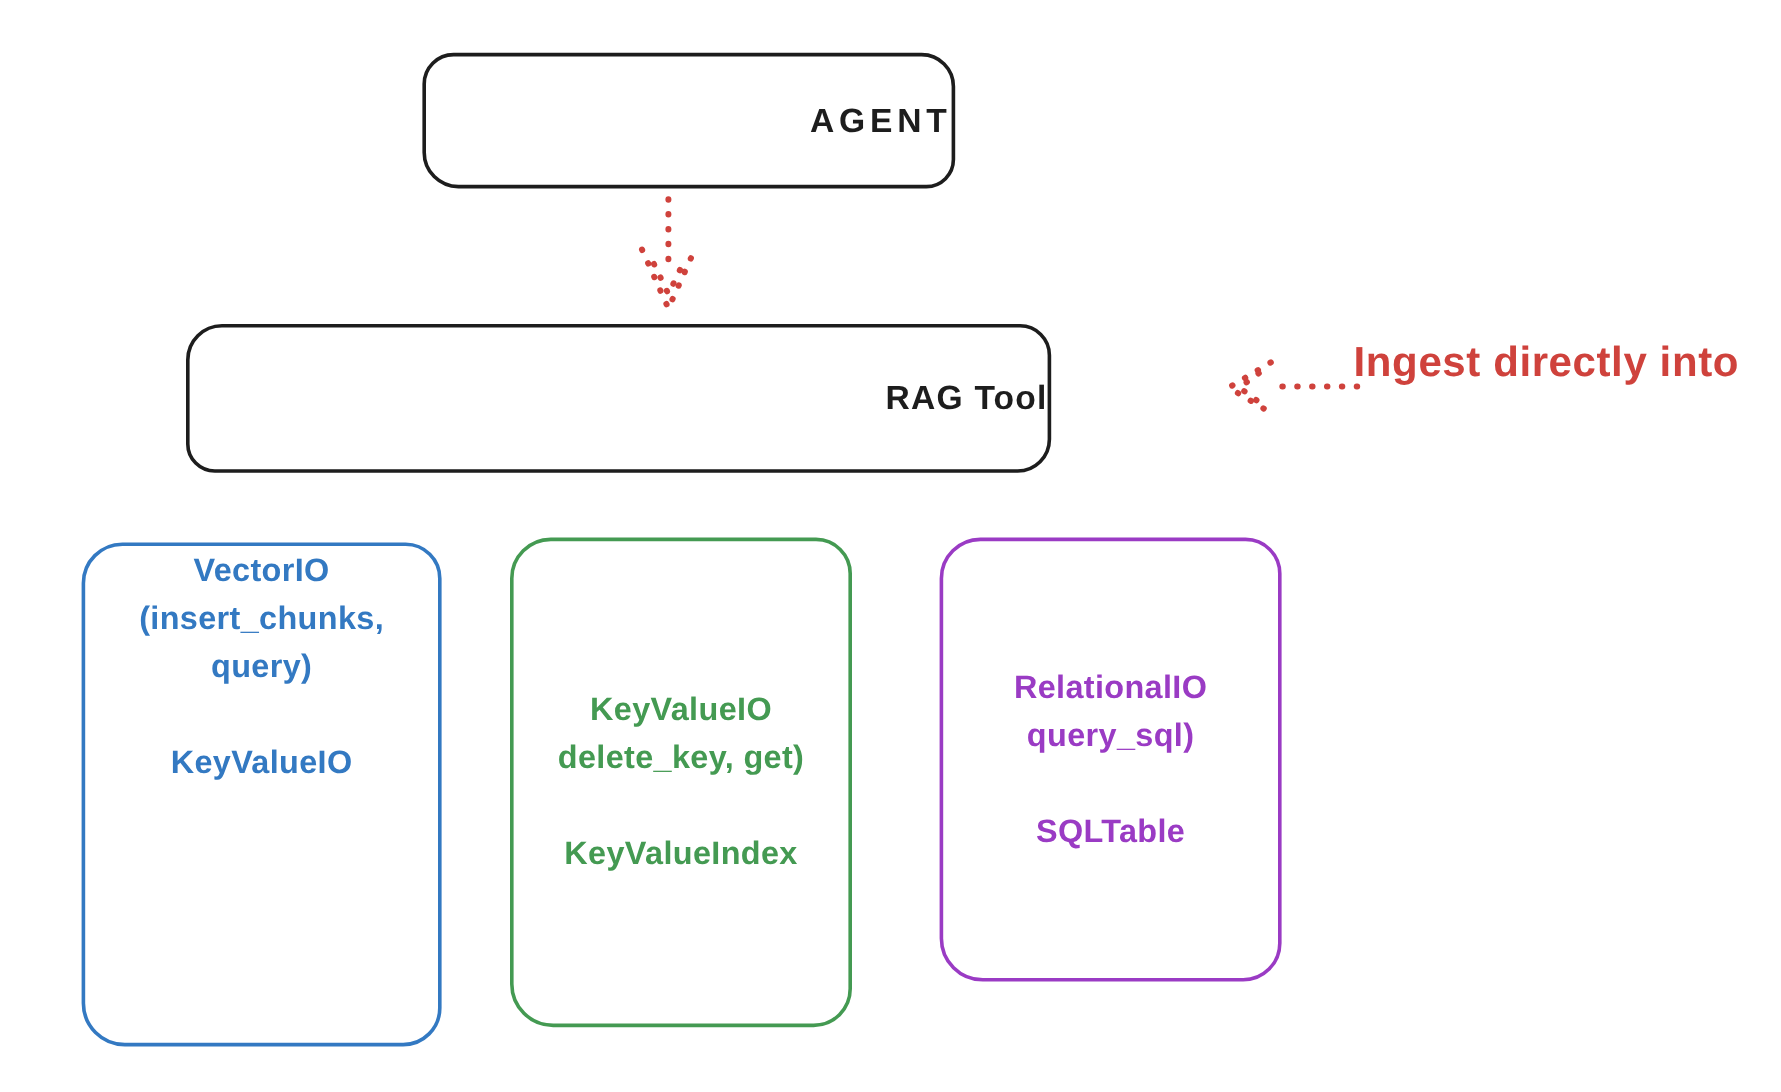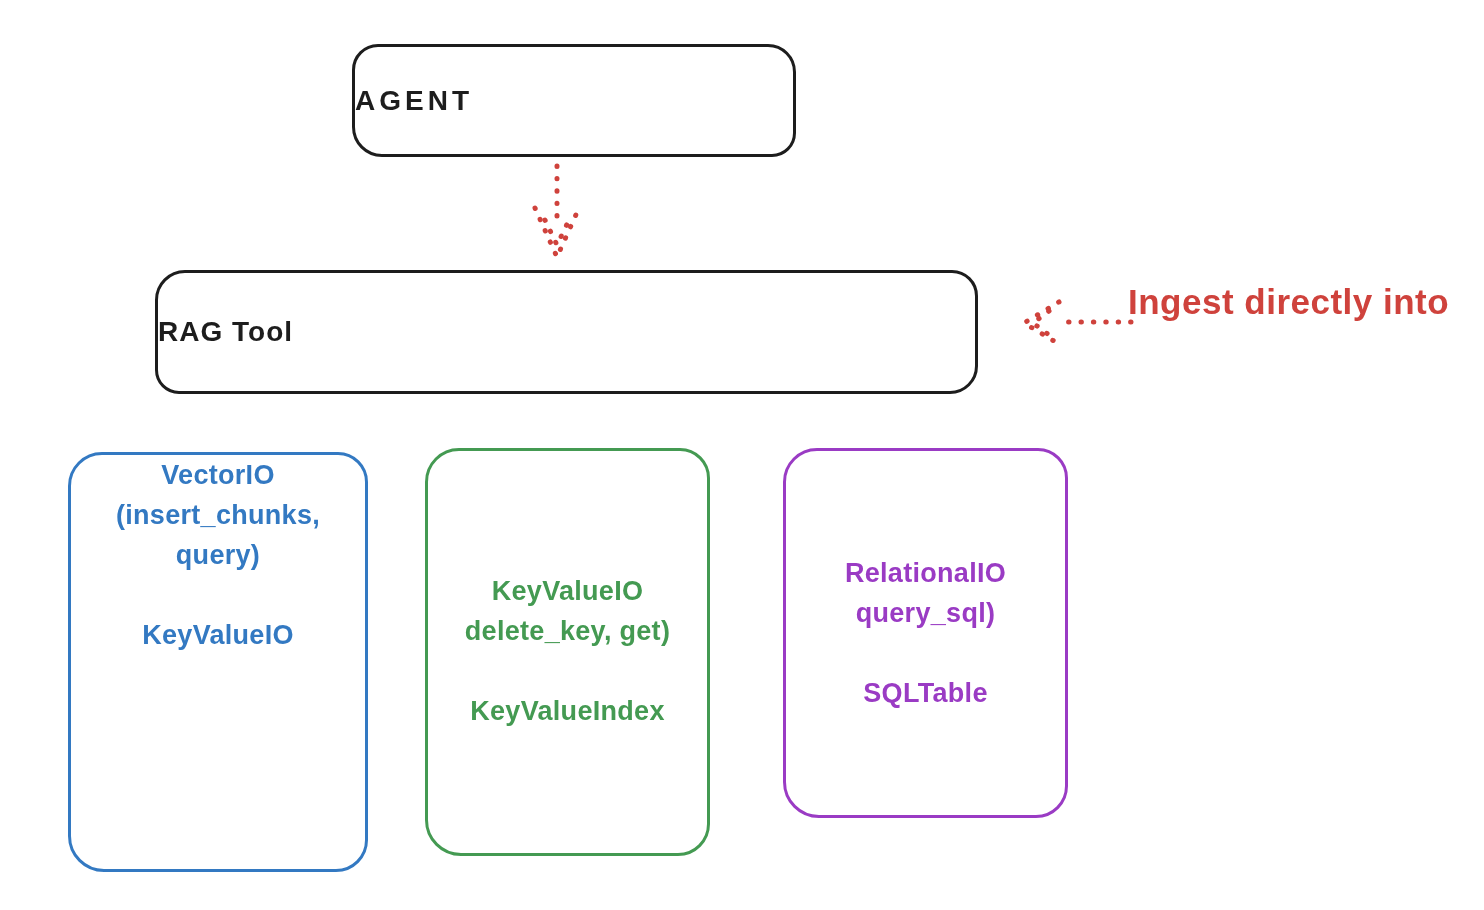--- a/index.html
+++ b/index.html
@@ -17,36 +17,36 @@
   }
 
   
   .node {
     position: absolute;
     border: 3.5px solid var(--color-stroke, #1d1d1d);
     border-radius: 26px 28px 24px 30px;
     background: #ffffff;
     display: flex;
     align-items: center;
-    justify-content: flex-start;
+    justify-content: flex-end;
     box-sizing: border-box;
     color: var(--color-stroke, #1d1d1d);
   }
   .node-agent {
     left: 352px; top: 44px;
     width: 444px; height: 113px;
   }
   .node-agent .node-label {
     font-size: 28px;
     font-weight: 700;
     letter-spacing: 4px;
   }
   .node-rag {
     left: 155px; top: 270px;
-    width: 823px; height: 124px;
+    width: 721px; height: 124px;
     border-radius: 30px 26px 28px 24px;
   }
   .node-rag .node-label {
     font-size: 28px;
     font-weight: 600;
     letter-spacing: 1px;
   }
 
   
   svg.arrow { position: absolute; overflow: visible; }

